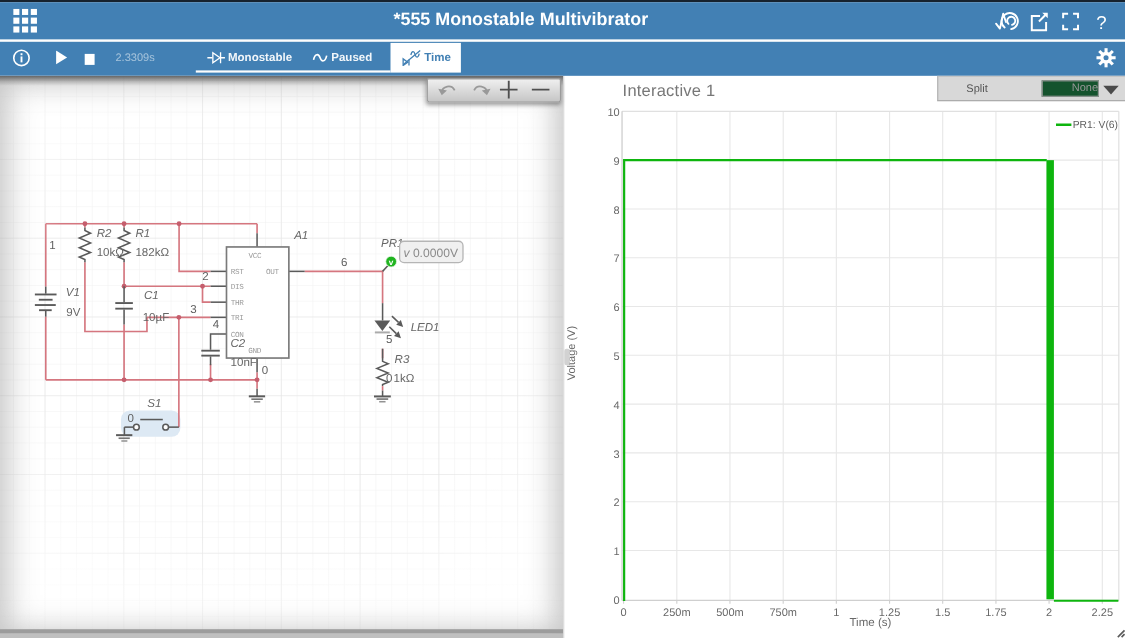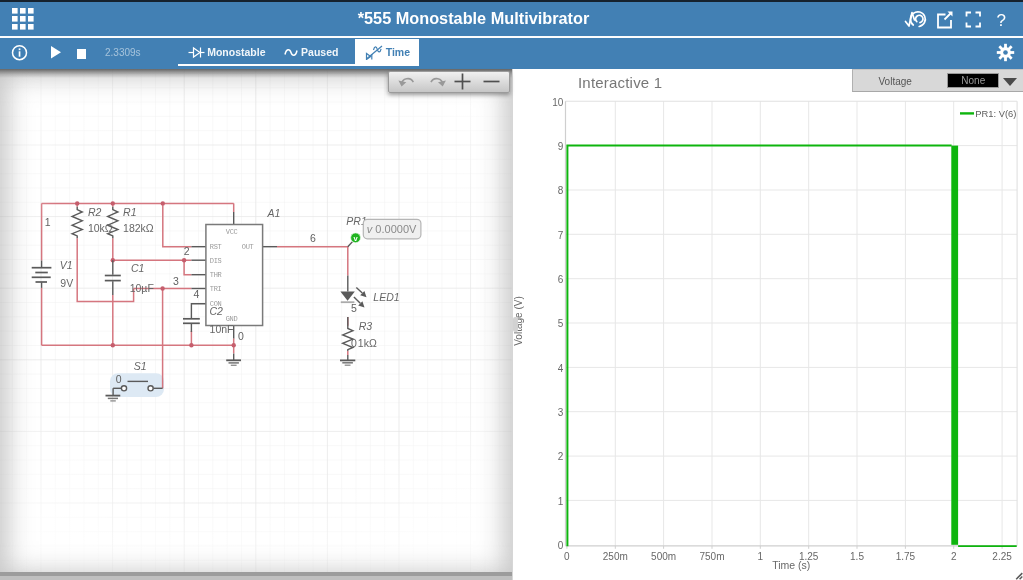--- a/index.html
+++ b/index.html
@@ -26,26 +26,26 @@
   box-shadow:inset 0 0 26px 8px rgba(128,128,128,0.45);}
 #topshadow{left:0;top:69px;width:511.5px;height:10px;
   background:linear-gradient(#666 0px,rgba(110,110,110,0.35) 5px,rgba(110,110,110,0) 9px);}
 #bottombar1{left:0;top:571.5px;width:511.5px;height:4.5px;background:#9c9c9c;}
 #bottombar2{left:0;top:576px;width:511.5px;height:4px;background:#bfbfbf;}
 #divider{left:511.5px;top:69px;width:1.2px;height:511px;background:#d6d6d6;}
 #ztool{left:387.5px;top:70.5px;width:120.5px;height:20.5px;
   background:linear-gradient(#f0f0f0,#c6c6c6);border:1px solid #9b9b9b;border-radius:2px;
   box-shadow:0 2px 4px rgba(60,60,60,0.5);}
 #graph{left:513px;top:69px;width:510px;height:511px;background:#fff;}
-#ititle{left:566px;top:73.5px;color:#777;font-size:15px;font-weight:400;letter-spacing:0.2px;margin-left:12px;}
+#ititle{left:566px;top:73.5px;color:#777;font-size:15px;font-weight:400;letter-spacing:0.2px;}
 #pausedbar{left:852.2px;top:69.2px;width:170.8px;height:23.2px;background:#d8d8d8;
   border-top:1px solid #c4c4c4;border-left:1px solid #b0b0b0;border-bottom:1px solid #a8a8a8;box-sizing:border-box;}
 #pausedtxt{left:878.5px;top:75.5px;color:#555;font-size:10px;font-weight:400;}
-#nonebox{left:947.3px;top:73.1px;width:51.9px;height:14.8px;background:#000000;
-  border:1px solid #999;box-sizing:border-box;text-align:center;color:#999;font-size:10px;line-height:13px;}
+#nonebox{left:947.3px;top:73.1px;width:51.9px;height:14.8px;background:#14532d;
+  border:1px solid #999;box-sizing:border-box;text-align:right;color:#999;font-size:10px;line-height:13px;}
 #ddtri{left:1002.5px;top:78.2px;width:0;height:0;
   border-left:7px solid transparent;border-right:7px solid transparent;border-top:8px solid #4a4a4a;}
 #circuit{left:0;top:69px;width:511.5px;height:511px;}
 #chart{left:513px;top:69px;width:510px;height:511px;}
 </style>
 </head>
 <body>
 <div class="abs" id="topline"></div>
 <div class="abs" id="header"></div>
 <div class="abs" id="whiteline"></div>
@@ -144,21 +144,21 @@
 </pattern>
 </defs>
 <rect width="511.5" height="511" fill="#fff"></rect>
 <rect width="511.5" height="511" fill="url(#minor)"></rect>
 <rect width="511.5" height="511" fill="url(#major)"></rect>
 </svg>
 </div>
 <div class="abs" id="graph"></div>
 <div class="abs" id="ititle">Interactive 1</div>
 <div class="abs" id="pausedbar"></div>
-<div class="abs" id="pausedtxt">Voltage</div>
+<div class="abs" id="pausedtxt">Split</div>
 <div class="abs" id="nonebox">None</div>
 <div class="abs" id="ddtri"></div>
 <svg class="abs" id="chart" viewBox="513 69 510 511">
 <g stroke="#e7e7e7" stroke-width="1" fill="none">
 <path d="M615.3 101.2 V545.8"></path>
       <path d="M663.6 101.2 V545.8"></path>
       <path d="M712.0 101.2 V545.8"></path>
 <path d="M760.3 101.2 V545.8"></path>
       <path d="M808.7 101.2 V545.8"></path>
       <path d="M857.0 101.2 V545.8"></path>

